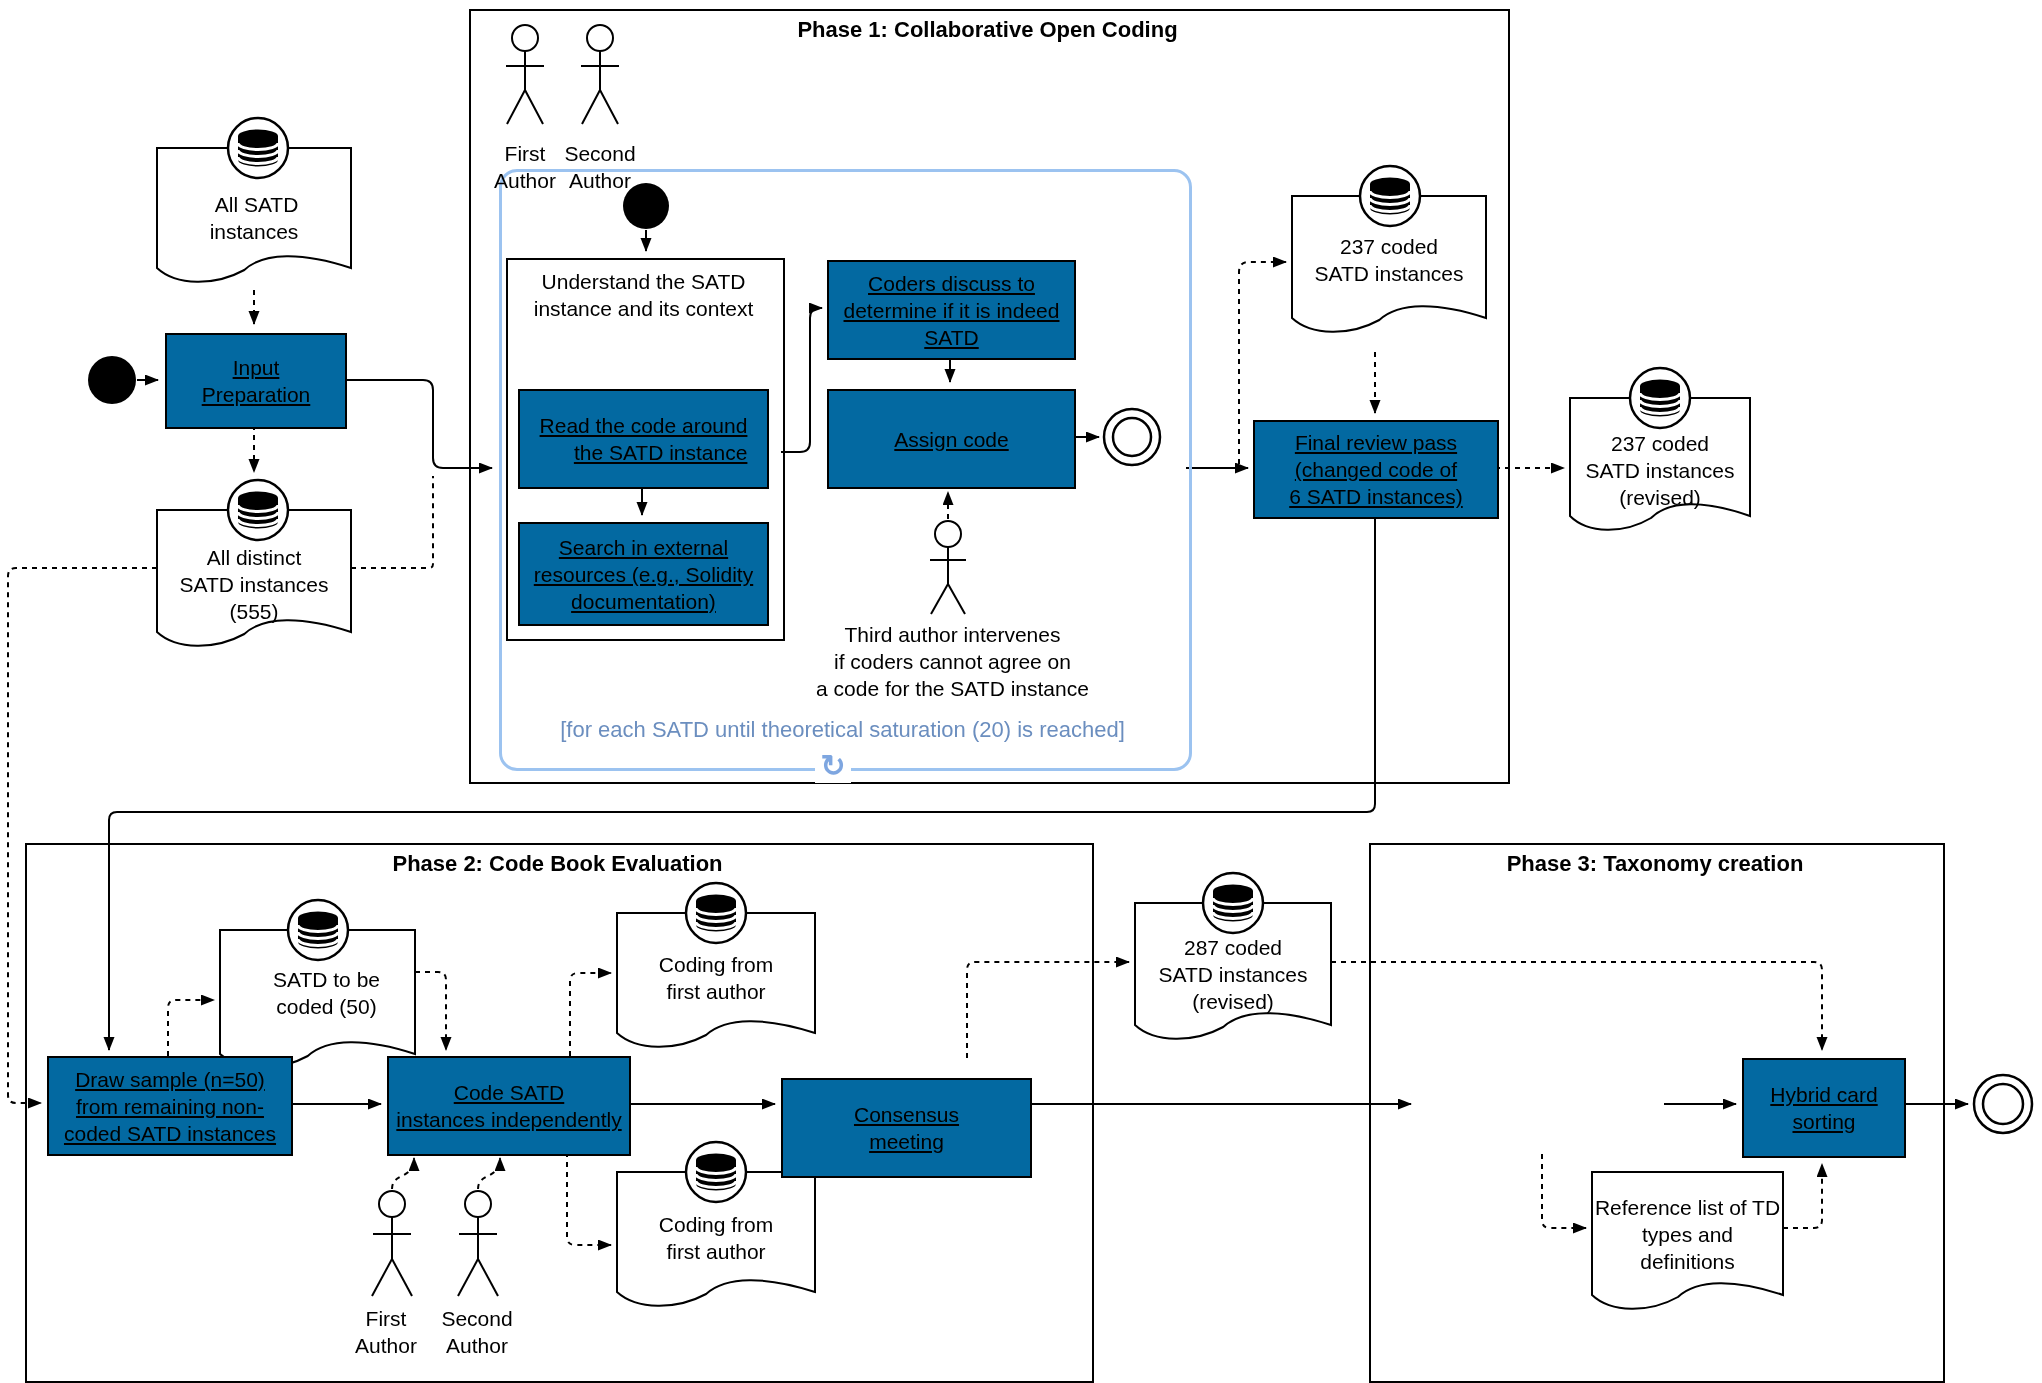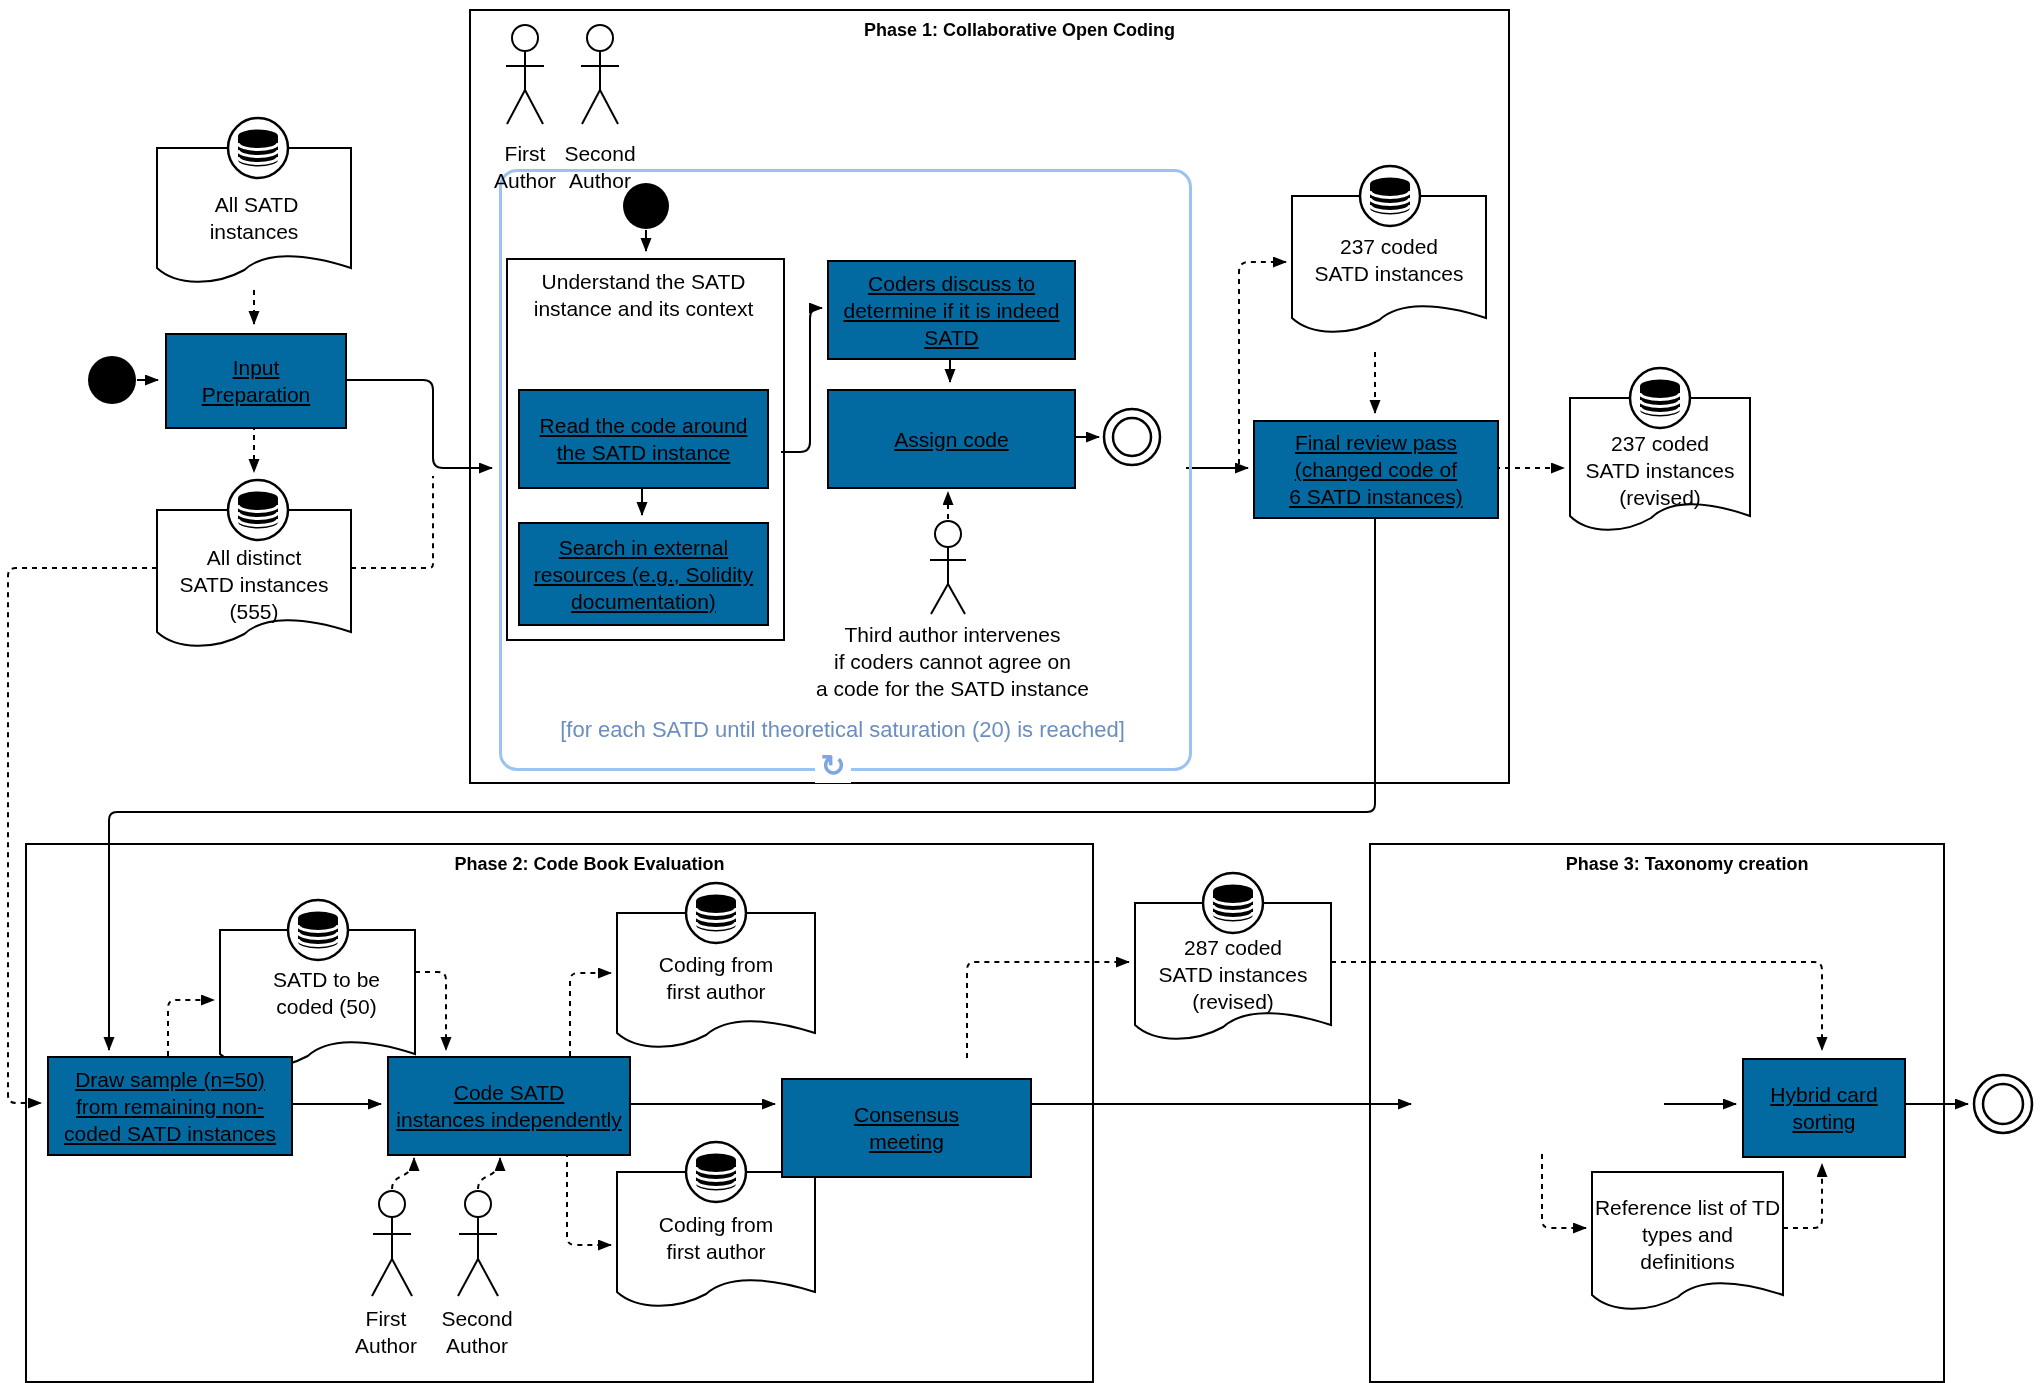--- a/index.html
+++ b/index.html
@@ -2,21 +2,21 @@
 <html style="--blue-border: #9CC3F0; --blue-text: #6B8EBF; --blue-icon: #7EA6E0;"><head>
 <meta charset="utf-8">
 <style>
   html,body{margin:0;padding:0;background:#fff;}
   #canvas{
     position:relative;width:2042px;height:1383px;background:#fff;
     font-family:"Liberation Sans", sans-serif;color:#000;overflow:hidden;
   }
   #wires{position:absolute;left:0;top:0;}
   .phase{position:absolute;border:2px solid #000;background:transparent;}
-  .ptitle{position:absolute;text-align:center;font-weight:bold;font-size:18px;line-height:28px;padding-left:32px;}
+  .ptitle{position:absolute;text-align:center;font-weight:bold;font-size:22px;line-height:28px;}
   .loopbox{position:absolute;border:3px solid var(--blue-border,#9CC3F0);border-radius:18px;background:transparent;}
   .box{
     position:absolute;border:2px solid #000;background:#0369a1;
     display:flex;align-items:center;justify-content:center;
     text-align:center;font-size:21px;line-height:27px;white-space:pre;text-decoration:underline;
   }
   .frame{position:absolute;border:2px solid #000;background:transparent;}
   .lbl{
     position:absolute;display:flex;align-items:center;justify-content:center;
     text-align:center;font-size:21px;line-height:27px;white-space:pre;
@@ -216,21 +216,21 @@
 (555)</div>
 
   <div class="lbl" style="left:493px;top:138px;width:64px;height:58px;">First
 Author</div>
   <div class="lbl" style="left:566px;top:138px;width:68px;height:58px;">Second
 Author</div>
 
   <div class="frame" style="left:506px;top:258px;width:275px;height:379px;"></div>
   <div class="lbl" style="left:506px;top:266px;width:275px;height:58px;">Understand the SATD
 instance and its context</div>
-  <div class="box" style="left:518px;top:389px;width:247px;height:96px;">Read the code around
+  <div class="box" style="left:518px;top:389px;width:247px;height:96px;text-align:right;">Read the code around
 the SATD instance</div>
   <div class="box" style="left:518px;top:522px;width:247px;height:100px;">Search in external
 resources (e.g., Solidity
 documentation)</div>
   <div class="box" style="left:827px;top:260px;width:245px;height:96px;">Coders discuss to
 determine if it is indeed
 SATD</div>
   <div class="box" style="left:827px;top:389px;width:245px;height:96px;">Assign code</div>
   <div class="lbl" style="left:790px;top:616px;width:325px;height:90px;">Third author intervenes
 if coders cannot agree on

